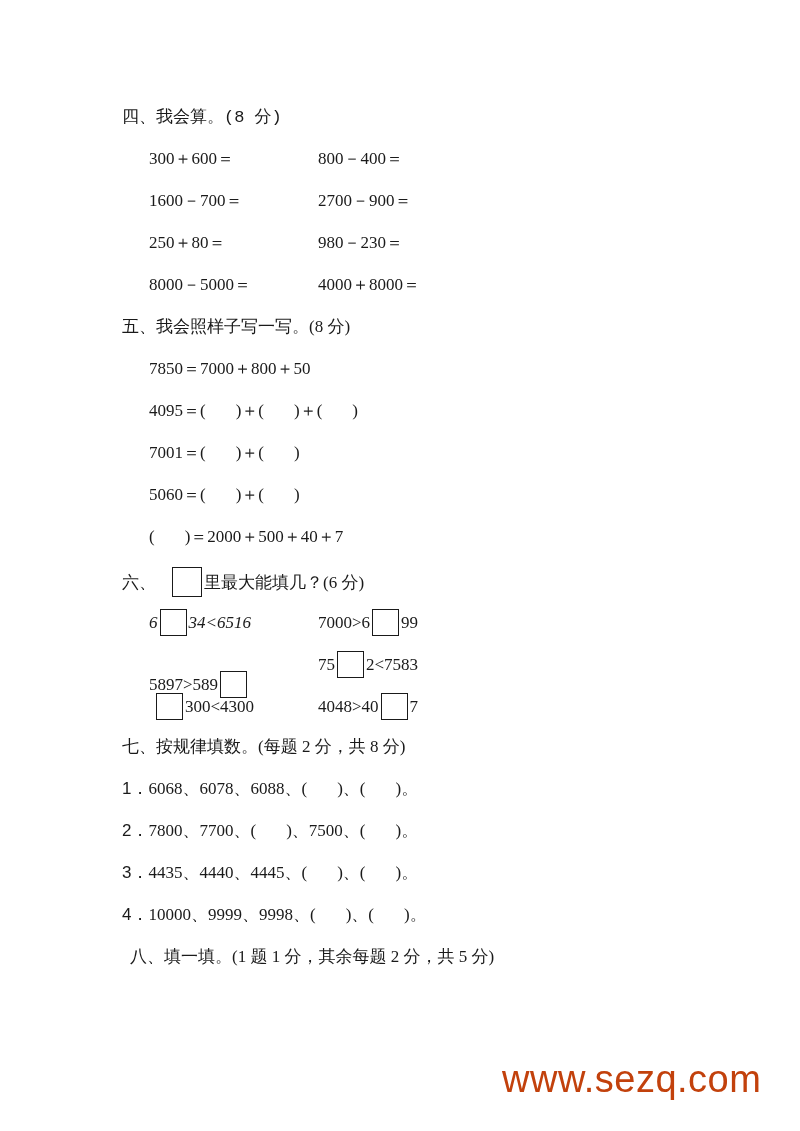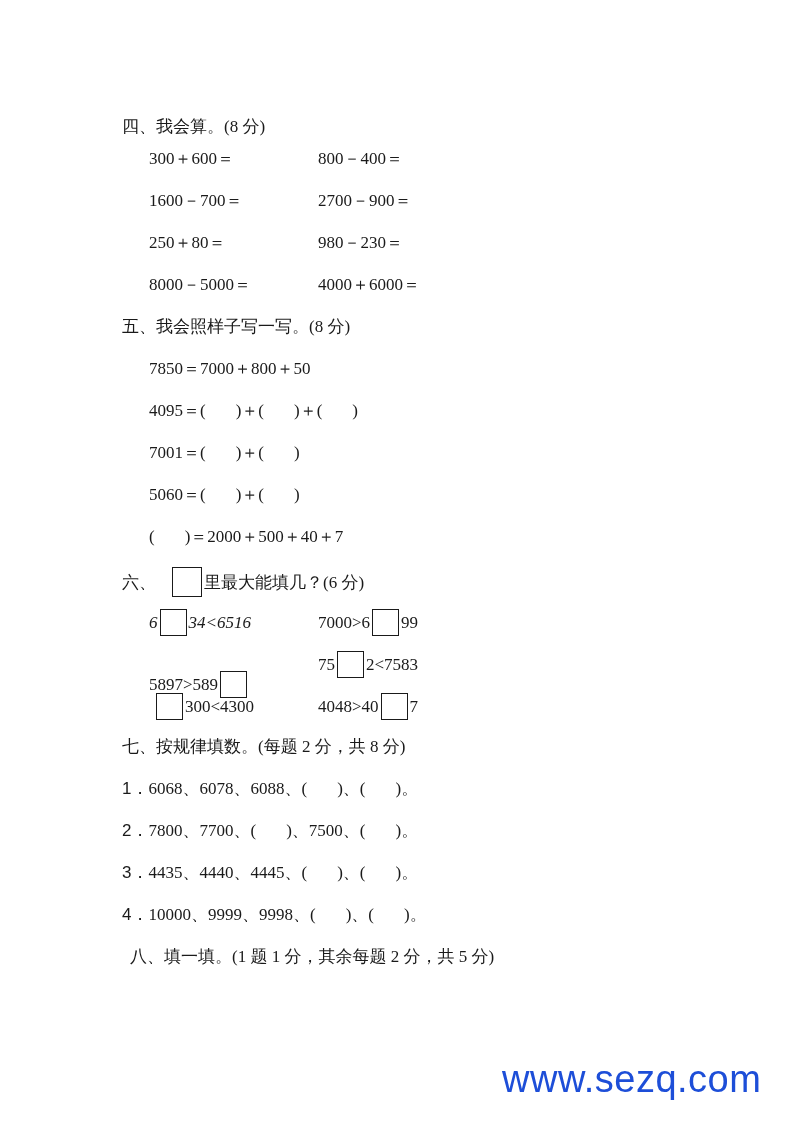--- a/index.html
+++ b/index.html
@@ -5,34 +5,34 @@
     html, body { margin: 0; padding: 0; background: #ffffff; }
     body { width: 800px; height: 1131px; position: relative; overflow: hidden;
       font-family: "Liberation Serif", "DejaVu Serif", serif; color: #1a1a1a; }
     .abs { position: absolute; white-space: nowrap; font-size: 17px; line-height: 20px; }
     .heading { left: 122px; }
     .box { display: inline-block; width: 27px; height: 27px; border: 1.5px solid #1a1a1a;
       vertical-align: middle; margin: 0 2px; position: relative; top: -2px; box-sizing: border-box; }
     .num { font-family: "Liberation Sans", "DejaVu Sans", sans-serif; }
     .blank { display: inline-block; width: 30px; }
     .watermark { position: absolute; left: 502px; top: 1058px; font-family: "Liberation Sans", "DejaVu Sans", sans-serif;
-      font-size: 38px; color: #1d4ed8; letter-spacing: 0.5px; }
+      font-size: 38px; color: #c2410c; letter-spacing: 0.5px; }
   </style>
 </head>
 <body>
 
-<div class="abs heading" style="top:117px;">四、我会算。(8 分)</div>
+<div class="abs heading" style="top:108px;font-family:Liberation Mono, monospace;">四、我会算。(8 分)</div>
 <div class="abs" style="left:149px; top:149px;">300＋600＝</div>
 <div class="abs" style="left:318px; top:149px;">800－400＝</div>
 <div class="abs" style="left:149px; top:191px;">1600－700＝</div>
 <div class="abs" style="left:318px; top:191px;">2700－900＝</div>
 <div class="abs" style="left:149px; top:233px;">250＋80＝</div>
 <div class="abs" style="left:318px; top:233px;">980－230＝</div>
 <div class="abs" style="left:149px; top:275px;">8000－5000＝</div>
-<div class="abs" style="left:318px; top:275px;">4000＋6000＝</div>
+<div class="abs" style="left:318px; top:275px;">4000＋8000＝</div>
 
 <div class="abs heading" style="top:317px;">五、我会照样子写一写。(8 分)</div>
 <div class="abs" style="left:149px; top:359px;">7850＝7000＋800＋50</div>
 <div class="abs" style="left:149px; top:401px;">
   <span>4095＝(</span><span class="blank"></span><span>)＋(</span><span class="blank"></span><span>)＋(</span><span class="blank"></span><span>)</span>
 </div>
 <div class="abs" style="left:149px; top:443px;">
   <span>7001＝(</span><span class="blank"></span><span>)＋(</span><span class="blank"></span><span>)</span>
 </div>
 <div class="abs" style="left:149px; top:485px;text-align:right;">

